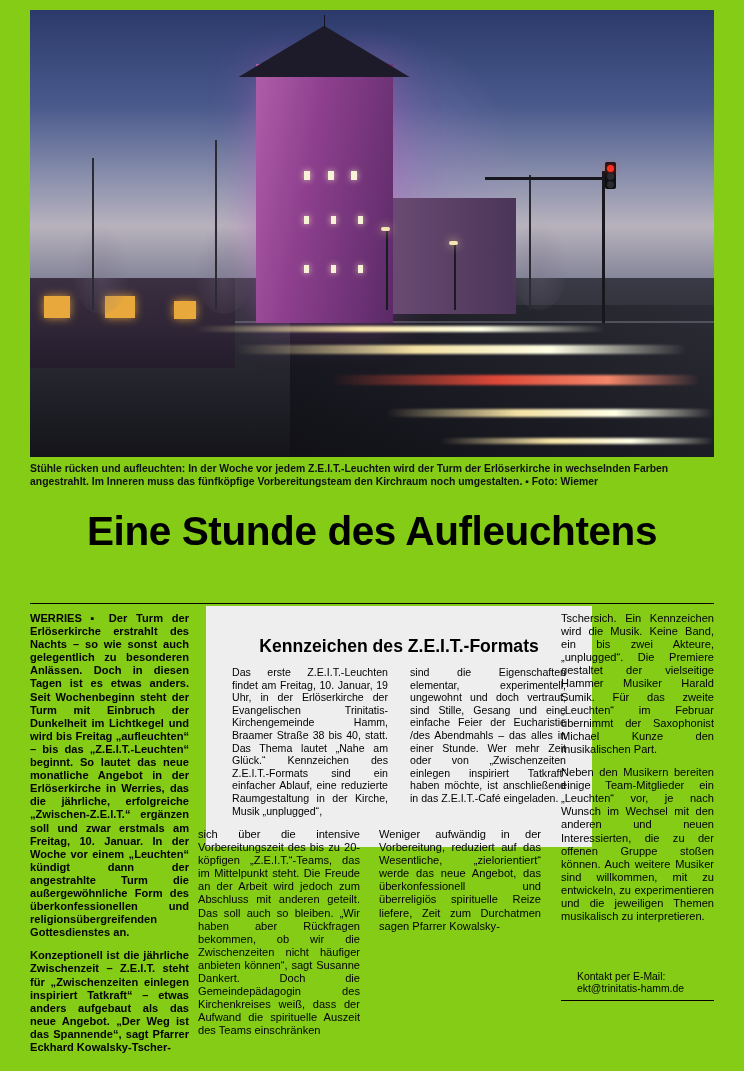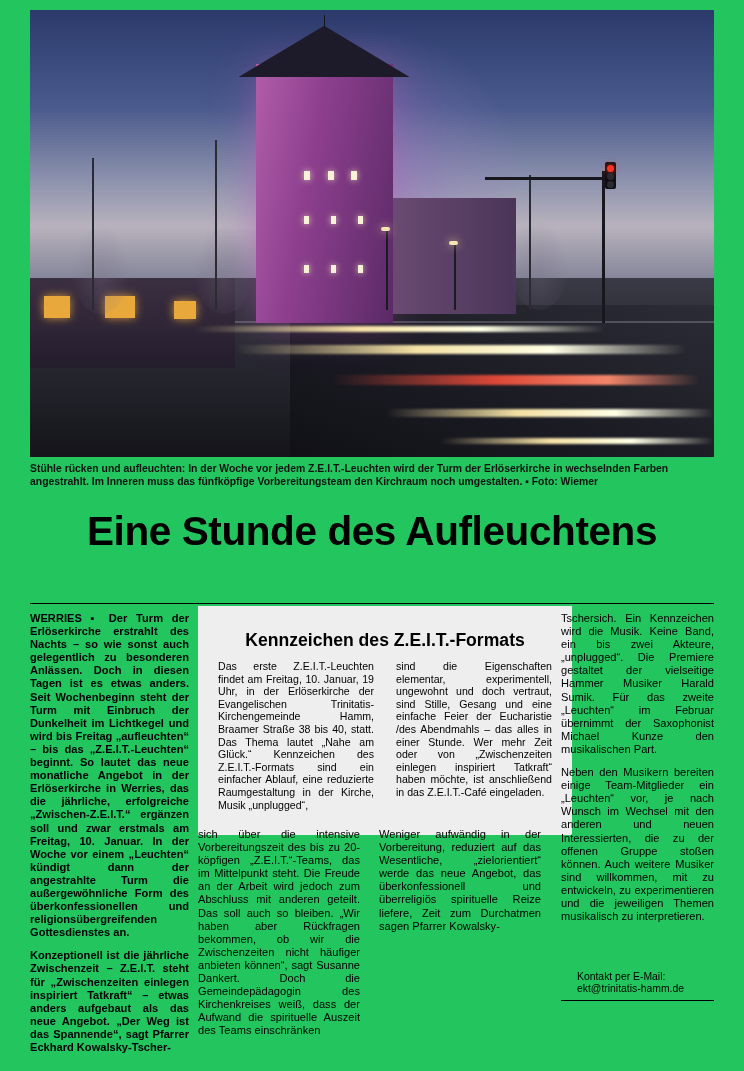--- a/index.html
+++ b/index.html
@@ -11,21 +11,21 @@
     width: 744px;
     height: 1071px;
     font-family: "Liberation Serif", serif;
     color: #000000;
     overflow: hidden;
   }
   .page {
     position: relative;
     width: 744px;
     height: 1071px;
-    background: #22c55e;
+    background: #84cc16;
   }
 
   
   .photo {
     position: absolute;
     left: 30px;
     top: 10px;
     width: 684px;
     height: 447px;
     overflow: hidden;
@@ -247,25 +247,25 @@
   .lead-col {
     left: 30px;
     top: 612px;
     width: 159px;
   }
   .kicker { font-weight: bold; }
 
   
   .box {
     position: absolute;
-    left: 198px;
+    left: 206px;
     top: 606px;
     width: 354px;
     background: #eeeeee;
-    padding: 10px;
+    padding: 16px;
   }
   .box-title {
     font-family: "Liberation Sans", sans-serif;
     font-weight: bold;
     font-size: 17.6px;
     text-align: center;
     padding: 14px 8px 9px 8px;
     color: #000;
   }
   .box-cols {

